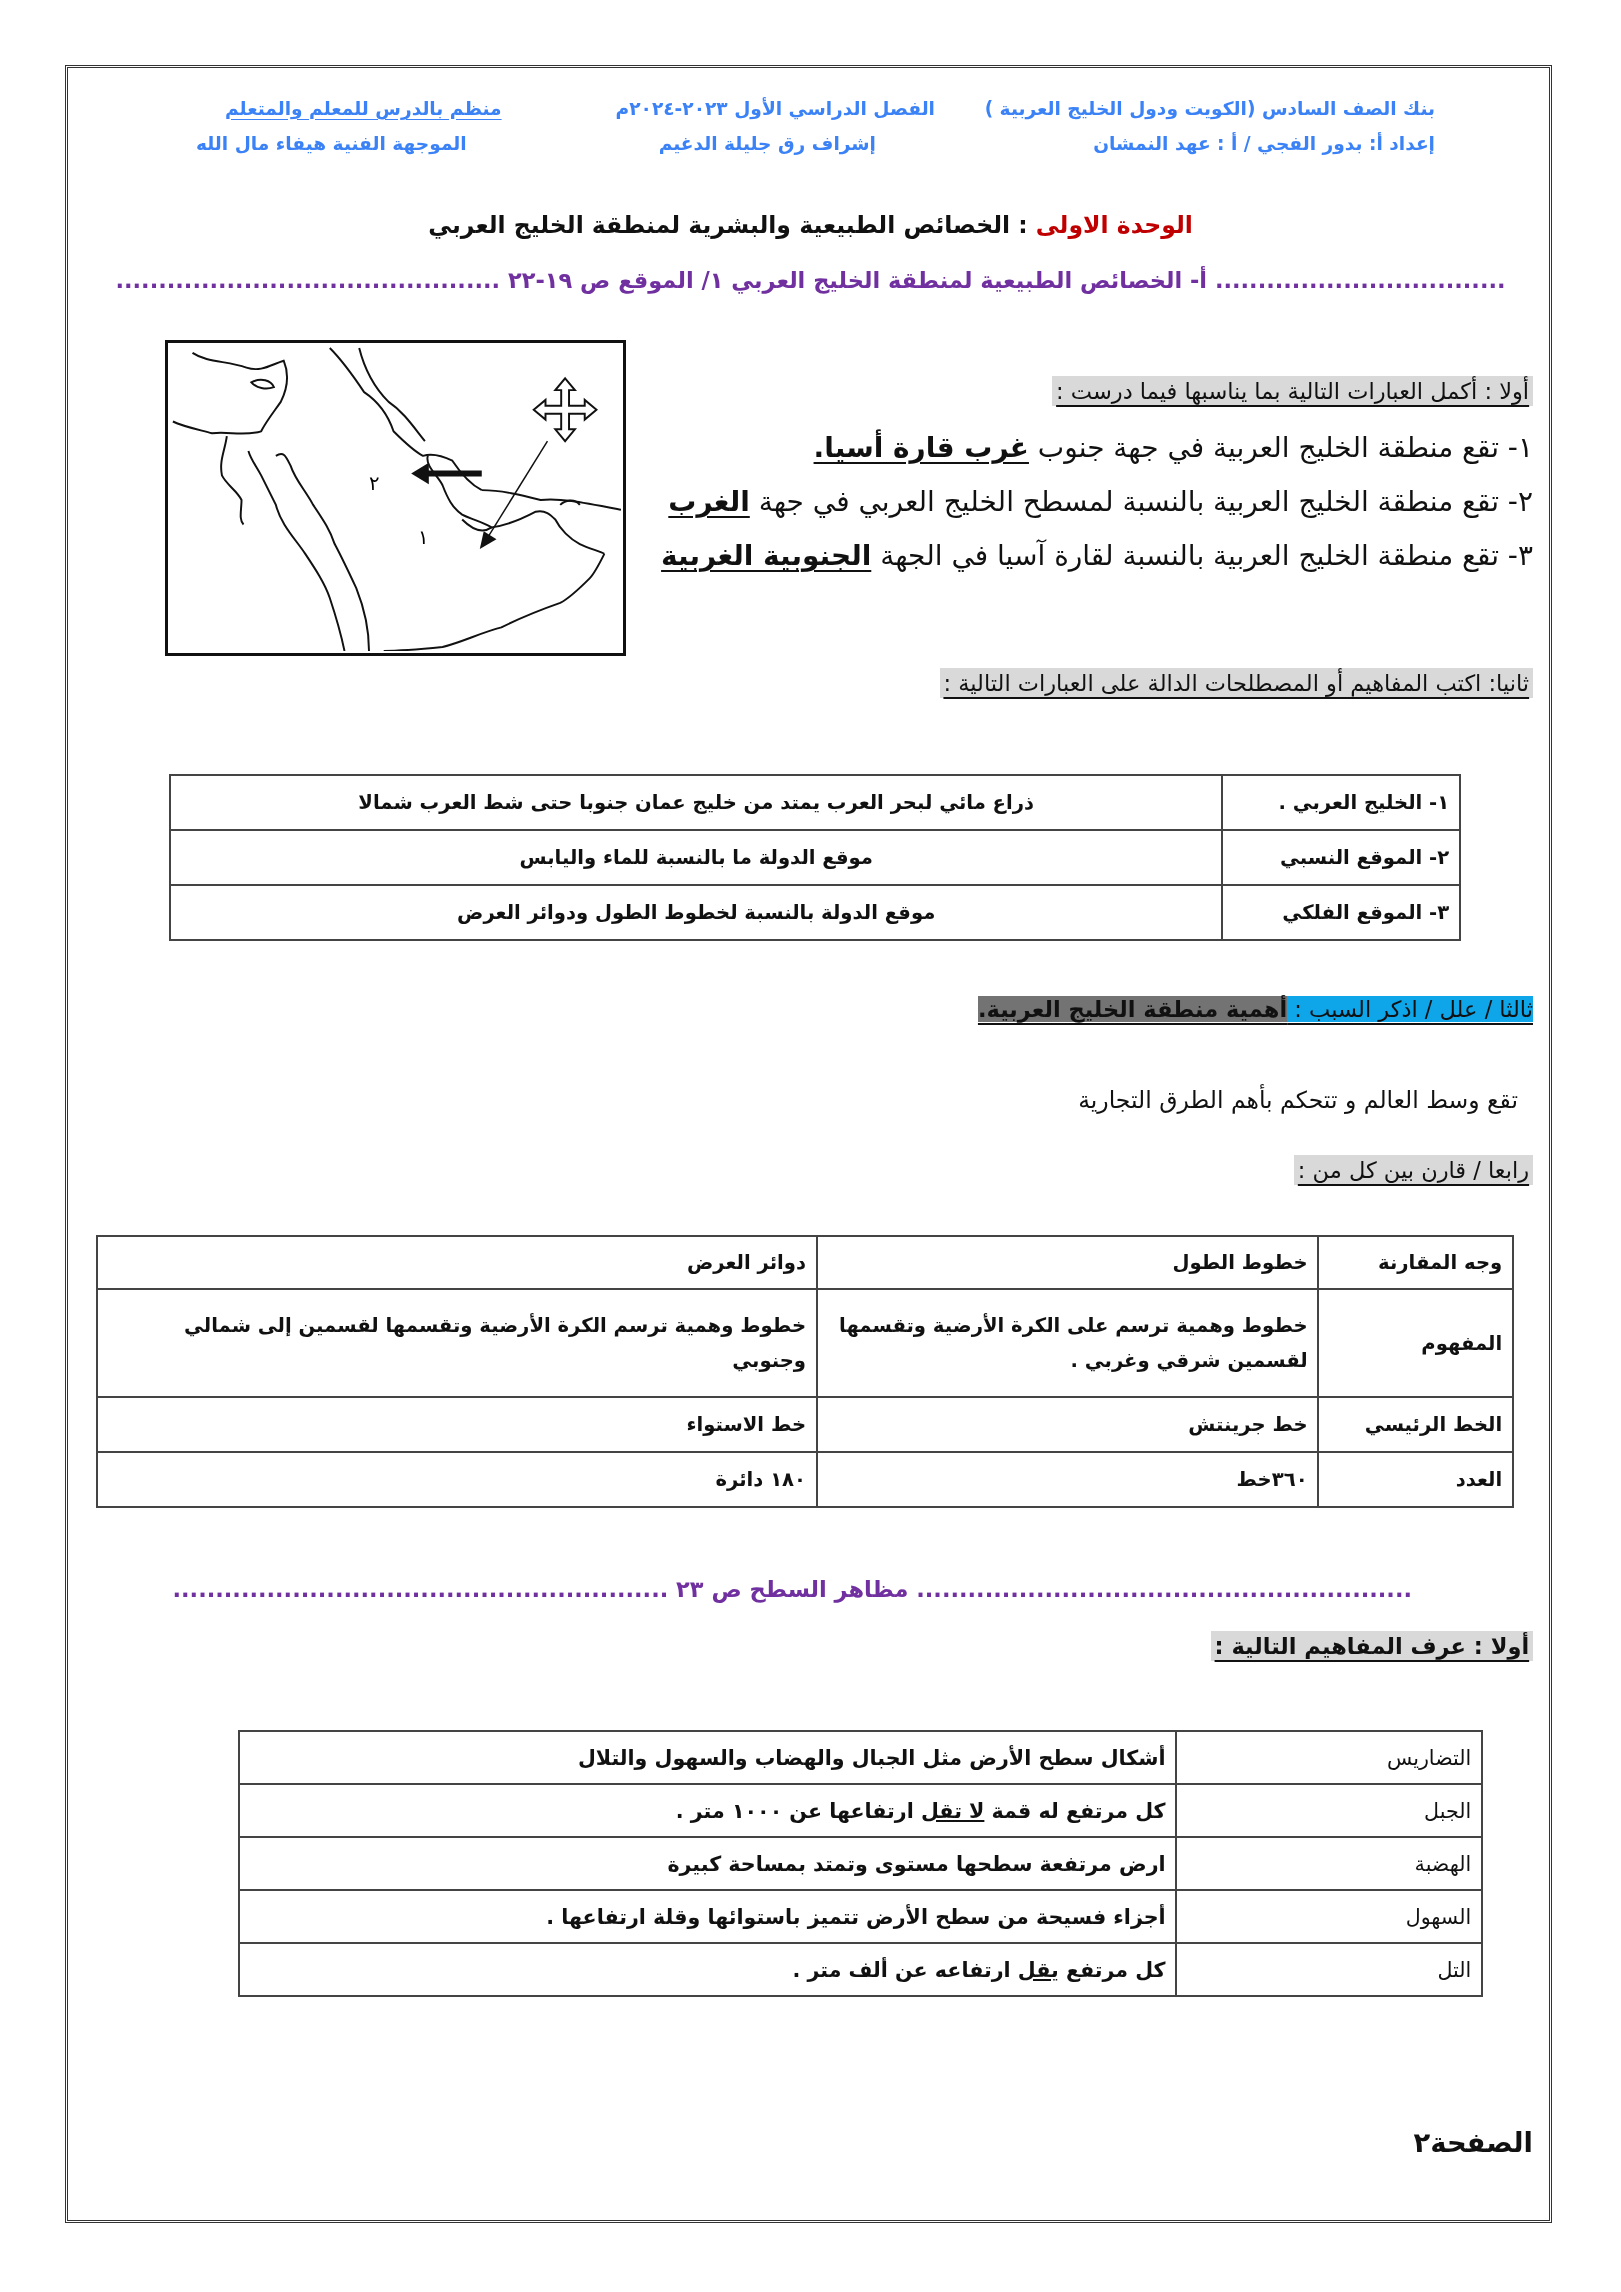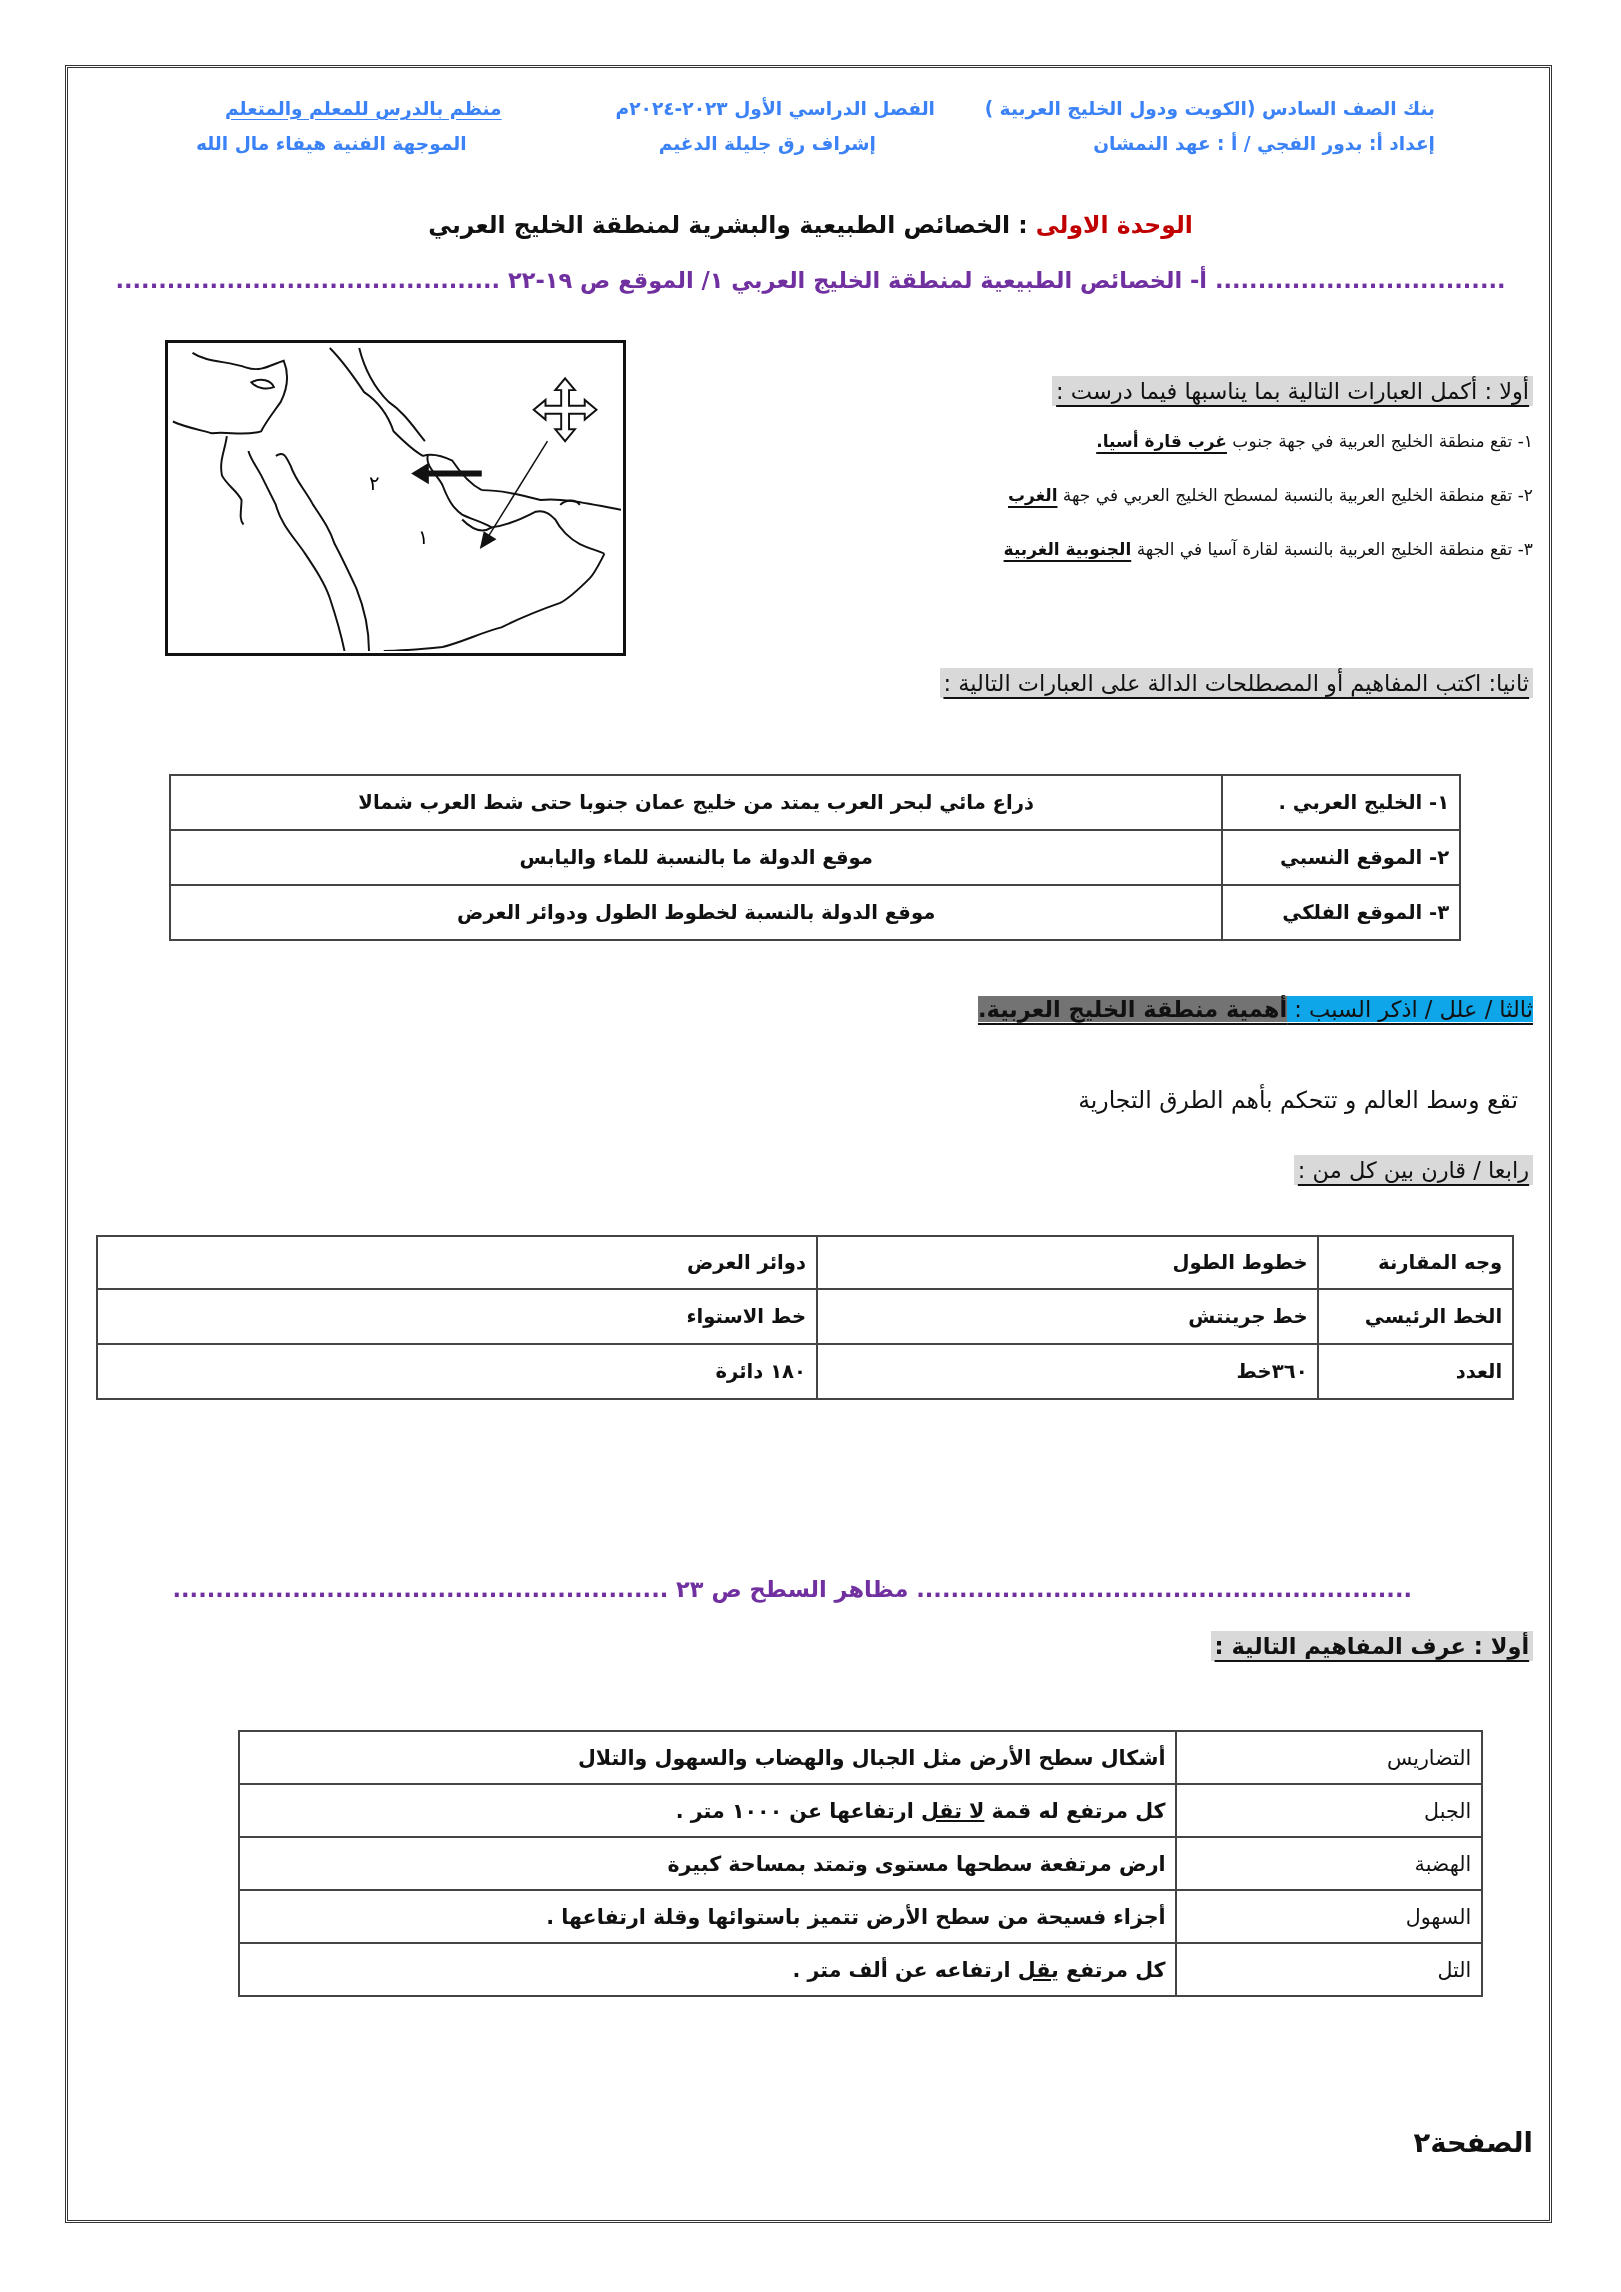--- a/index.html
+++ b/index.html
@@ -5,21 +5,21 @@
   html, body { margin:0; padding:0; background:#ffffff; }
   body { width:1621px; height:2293px; position:relative; font-family:"DejaVu Sans", sans-serif; color:#111; overflow:hidden; }
   .page-border { position:absolute; left:65px; top:65px; width:1487px; height:2158px; border:3.9px double #333; box-sizing:border-box; }
   .abs { position:absolute; direction:rtl; white-space:nowrap; }
   .hdr { font-weight:bold; font-size:18.6px; color:#3b82f6; }
   .u { text-decoration:underline; text-underline-offset:3.9px; }
   .unit-line { font-size:23.5px; font-weight:bold; text-align:center; }
   .unit-red { color:#c00000; }
   .sec-purple { color:#7030a0; font-weight:bold; font-size:22.5px; text-align:center; }
   .q-head { background:#d9d9d9; font-size:22.5px; text-decoration:underline; text-underline-offset:5.9px; text-decoration-thickness:2px; padding:2px 3.9px; }
-  .stmt { font-size:17px; }
+  .stmt { font-size:28px; }
   .stmt b { text-decoration:underline; text-underline-offset:4.9px; text-decoration-thickness:2px; }
   table { border-collapse:collapse; direction:rtl; position:absolute; }
   td { border:2px solid #444; font-size:19.6px; font-weight:bold; padding:5.9px 9.8px; vertical-align:middle; text-align:right; }
   .t3 td { font-weight:normal; font-size:20.6px; }
   .t4 td { font-weight:bold; font-size:19.6px; }
   .map-box { position:absolute; left:165px; top:340px; width:461px; height:316px; border:3.9px solid #111; box-sizing:border-box; background:#fff; }
   .footer-page { font-size:27.4px; font-weight:bold; }
 </style>
 </head>
 <body>
@@ -98,20 +98,25 @@
 <div class="abs" style="right:103px; top:1086px; font-size:23.5px;">تقع وسط العالم  و  تتحكم بأهم الطرق  التجارية</div>
 
 <div class="abs q-head" style="right:88px; top:1155px;">رابعا / قارن بين كل من :</div>
 <table class="t4" style="left:96px; top:1235px; width:1418px;">
   <tbody>
       <tr style="height:53px;">
     <td style="width:173px;">وجه المقارنة</td>
     <td style="width:480px;">خطوط الطول</td>
     <td>دوائر العرض</td>
   </tr>
+  <tr style="height:108px;">
+    <td>المفهوم</td>
+    <td style="white-space:normal; line-height:1.8;">خطوط وهمية ترسم على الكرة الأرضية وتقسمها لقسمين  شرقي وغربي .</td>
+    <td style="white-space:normal; line-height:1.8;">خطوط وهمية ترسم الكرة الأرضية وتقسمها لقسمين   إلى شمالي وجنوبي</td>
+  </tr>
   <tr style="height:55px;">
     <td>الخط الرئيسي</td>
     <td>خط جرينتش</td>
     <td>خط الاستواء</td>
   </tr>
   <tr style="height:55px;">
     <td>العدد</td>
     <td>٣٦٠خط</td>
     <td>١٨٠ دائرة</td>
   </tr>

